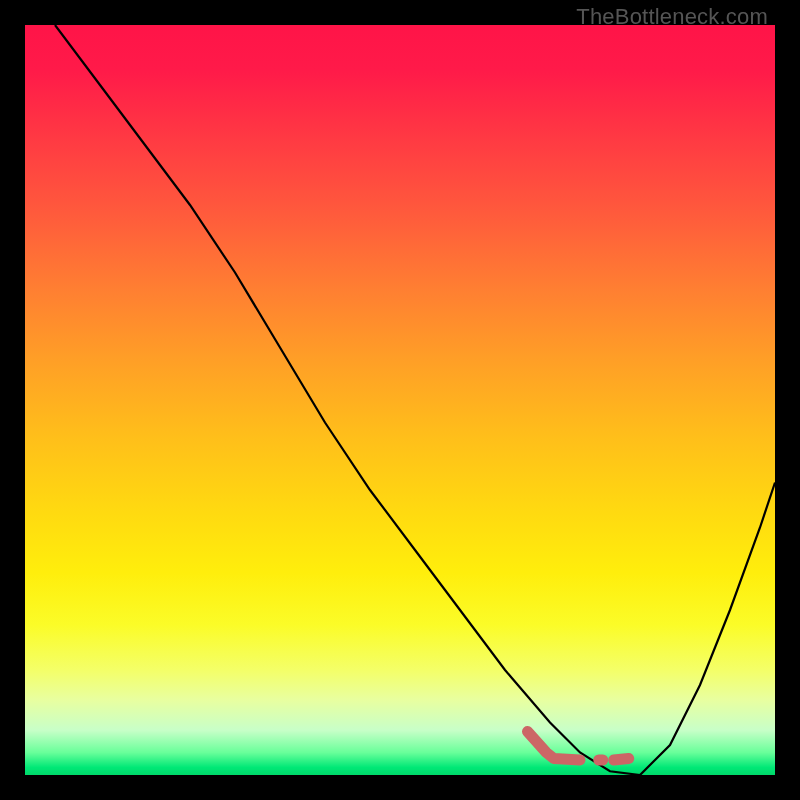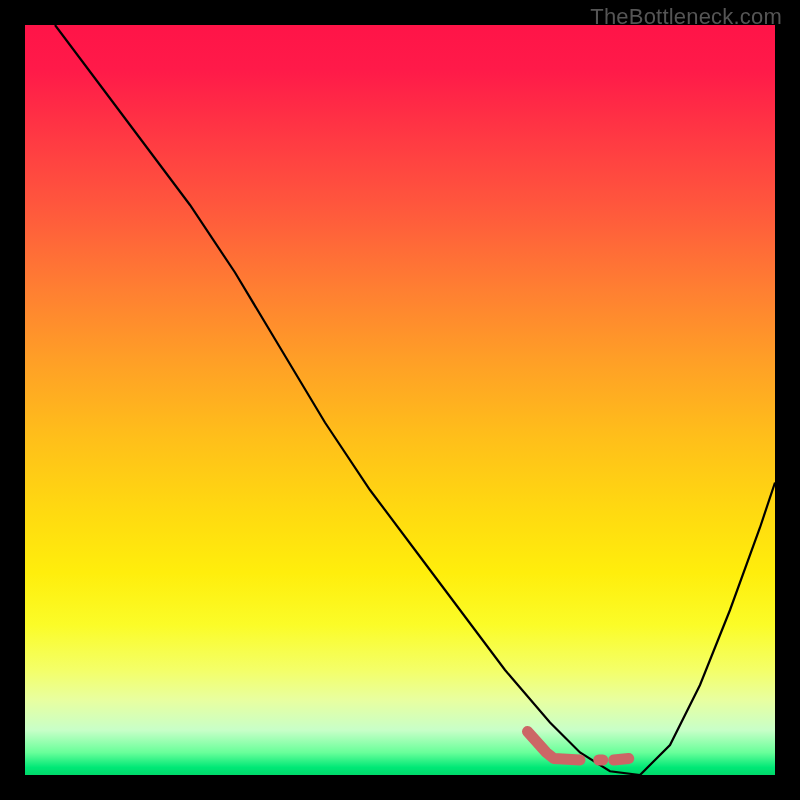--- a/index.html
+++ b/index.html
@@ -7,21 +7,21 @@
     padding: 0;
     width: 800px;
     height: 800px;
     background: #000;
     position: relative;
     font-family: Arial, sans-serif;
   }
   .watermark {
     position: absolute;
     top: 4px;
-    right: 18px;
+    right: 32px;
     color: #555;
     font-size: 22px;
     font-weight: 400;
     letter-spacing: 0.2px;
     z-index: 10;
   }
   .plot-area {
     position: absolute;
     left: 25px;
     top: 25px;

